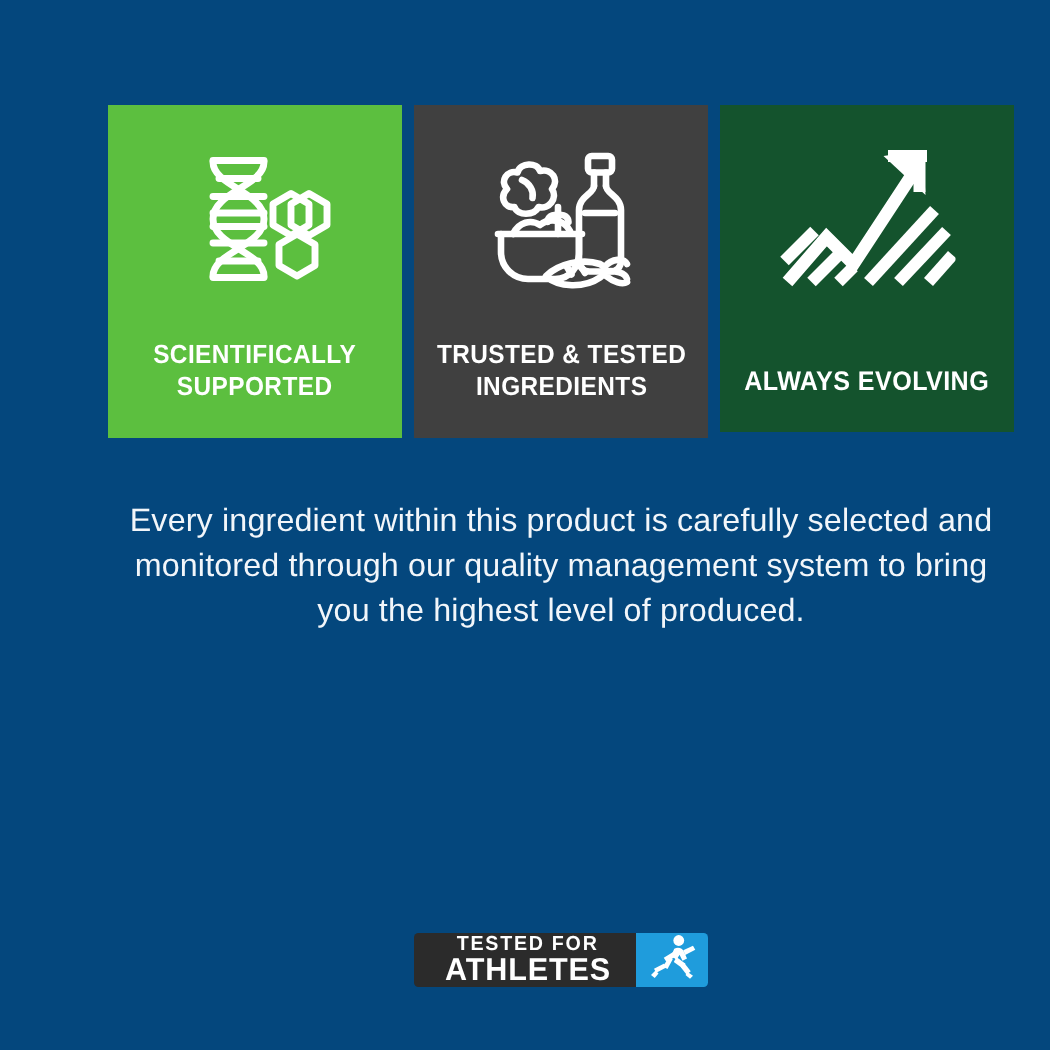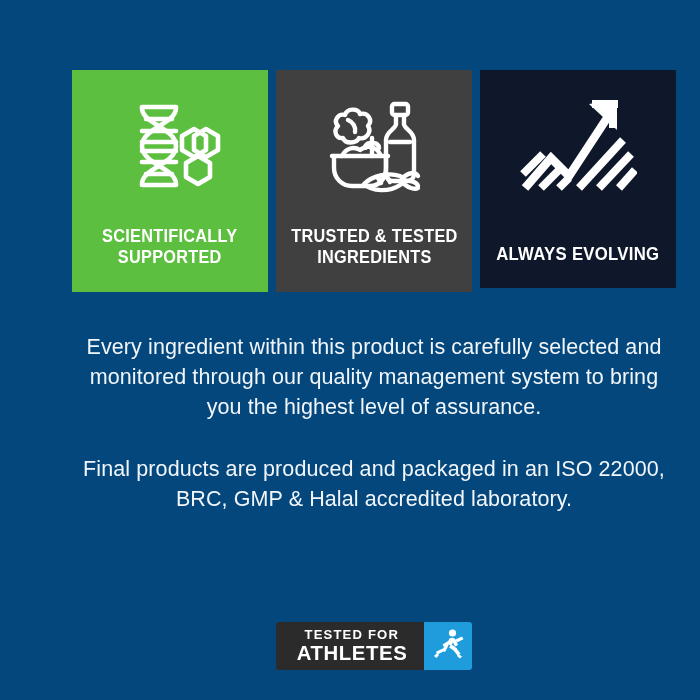--- a/index.html
+++ b/index.html
@@ -39,21 +39,21 @@
   .card {
     flex:1 1 0;
     position:relative;
     display:flex;
     flex-direction:column;
     align-items:center;
   }
 
   .card-green { background:#5cbf3f; }
   .card-orange { background:#404040; }
-  .card-teal  { background:#0f172a; height:218px; }
+  .card-teal  { background:#14532d; height:218px; }
 
   .card-icon {
     margin-top:26px;
     height:108px;
     display:flex;
     align-items:center;
     justify-content:center;
   }
   .card-teal .card-icon { margin-top:22px; }
 
@@ -88,21 +88,21 @@
     letter-spacing:0.1px;
   }
   .para + .para { margin-top:32px; }
 
   
   .logo {
     position:absolute;
     left:252px;
     top:622px;
     width:196px;
-    height:48px;
+    height:36px;
     display:flex;
     border-radius:3px;
     overflow:hidden;
   }
 
   .logo-text-panel {
     flex:1 1 auto;
     background:#2b2b2b;
     display:flex;
     flex-direction:column;
@@ -241,22 +241,21 @@
         </svg>
       </div>
       <div class="card-label">
         <span>ALWAYS EVOLVING</span>
       </div>
     </div>
 
   </div>
 
   <div class="copy-block">
-    <p class="para">Every ingredient within this product is carefully selected and monitored through our quality management system to bring you the highest level of assurance.</p>
-    <p class="para">Final products are produced and packaged in an ISO 22000, BRC, GMP &amp; Halal accredited laboratory.</p>
+    <p class="para">Every ingredient within this product is carefully selected and monitored through our quality management system to bring you the highest level of produced.</p>
   </div>
 
   <div class="logo">
     <div class="logo-text-panel">
       <div class="logo-line1">TESTED FOR</div>
       <div class="logo-line2">ATHLETES</div>
     </div>
     <div class="logo-icon-panel">
       <span>
         <svg width="34" height="34" viewBox="0 0 34 34" aria-hidden="true">

